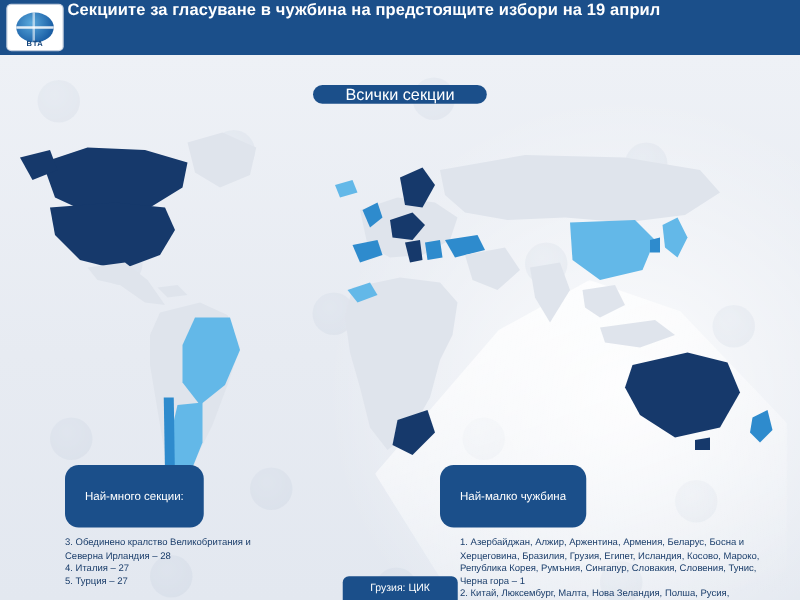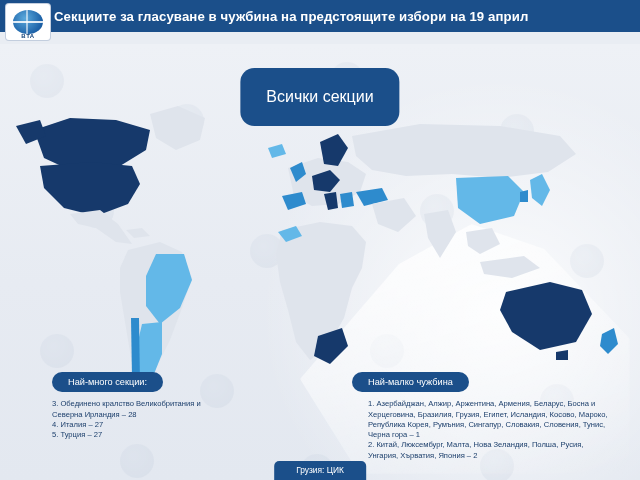--- a/index.html
+++ b/index.html
@@ -6,23 +6,23 @@
   body{
     width:640px;height:480px;overflow:hidden;
     font-family:"Liberation Sans", sans-serif;
     background:#eef1f6;
     position:relative;
   }
   .root{position:absolute;inset:0;background:#e9edf3;}
 
   
   .header{
-    position:absolute;left:0;top:0;width:640px;height:32px;
+    position:absolute;left:0;top:0;width:640px;height:44px;
     background:#1b4f8a;
-    display:flex;align-items:center;
+    display:flex;
   }
   .header .title{
     color:#ffffff;font-size:13.2px;font-weight:bold;
     margin-left:54px;letter-spacing:.1px;white-space:nowrap;
   }
   .logo{
     position:absolute;left:6px;top:4px;width:44px;height:36px;
     background:#ffffff;border-radius:3px;
     display:flex;align-items:center;justify-content:center;
     box-shadow:0 0 0 1px #c3cede;
@@ -60,34 +60,34 @@
     position:absolute;left:300px;top:180px;width:330px;height:250px;
     background:linear-gradient(160deg, rgba(255,255,255,.92) 0%, rgba(255,255,255,.35) 60%, rgba(255,255,255,0) 100%);
     clip-path:polygon(18% 100%, 0% 62%, 30% 16%, 52% 0%, 74% 10%, 100% 46%, 100% 100%);
     filter:blur(1px);
   }
 
   
   .pill-top{
     position:absolute;left:50%;transform:translateX(-50%);top:24px;
     background:#1b4f8a;color:#fff;border-radius:14px;
-    padding:20px 26px;font-size:16px;white-space:nowrap;
+    padding:0 26px;font-size:13px;white-space:nowrap;
   }
 
   
   .map{position:absolute;left:0;top:48px;width:640px;height:320px;}
   .map svg{display:block;width:640px;height:320px;}
 
   
   .legend{
     position:absolute;font-size:7.6px;color:#1b3e6b;line-height:1.35;
   }
   .legend .cap{
     display:inline-block;background:#1b4f8a;color:#fff;
-    border-radius:11px;padding:4px 16px;font-size:9.2px;margin-bottom:7px;white-space:nowrap;
+    border-radius:11px;padding:19px 16px;font-size:9.2px;margin-bottom:7px;white-space:nowrap;
   }
   .legend.left{left:52px;top:328px;width:230px;}
   .legend.right{left:352px;top:328px;width:262px;}
   .legend .line{white-space:nowrap;}
   .legend.right .line{white-space:normal;margin-left:16px;}
 
   
   .footer{
     position:absolute;left:50%;transform:translateX(-50%);bottom:0;
     background:#1b4f8a;color:#fff;font-size:8.4px;

